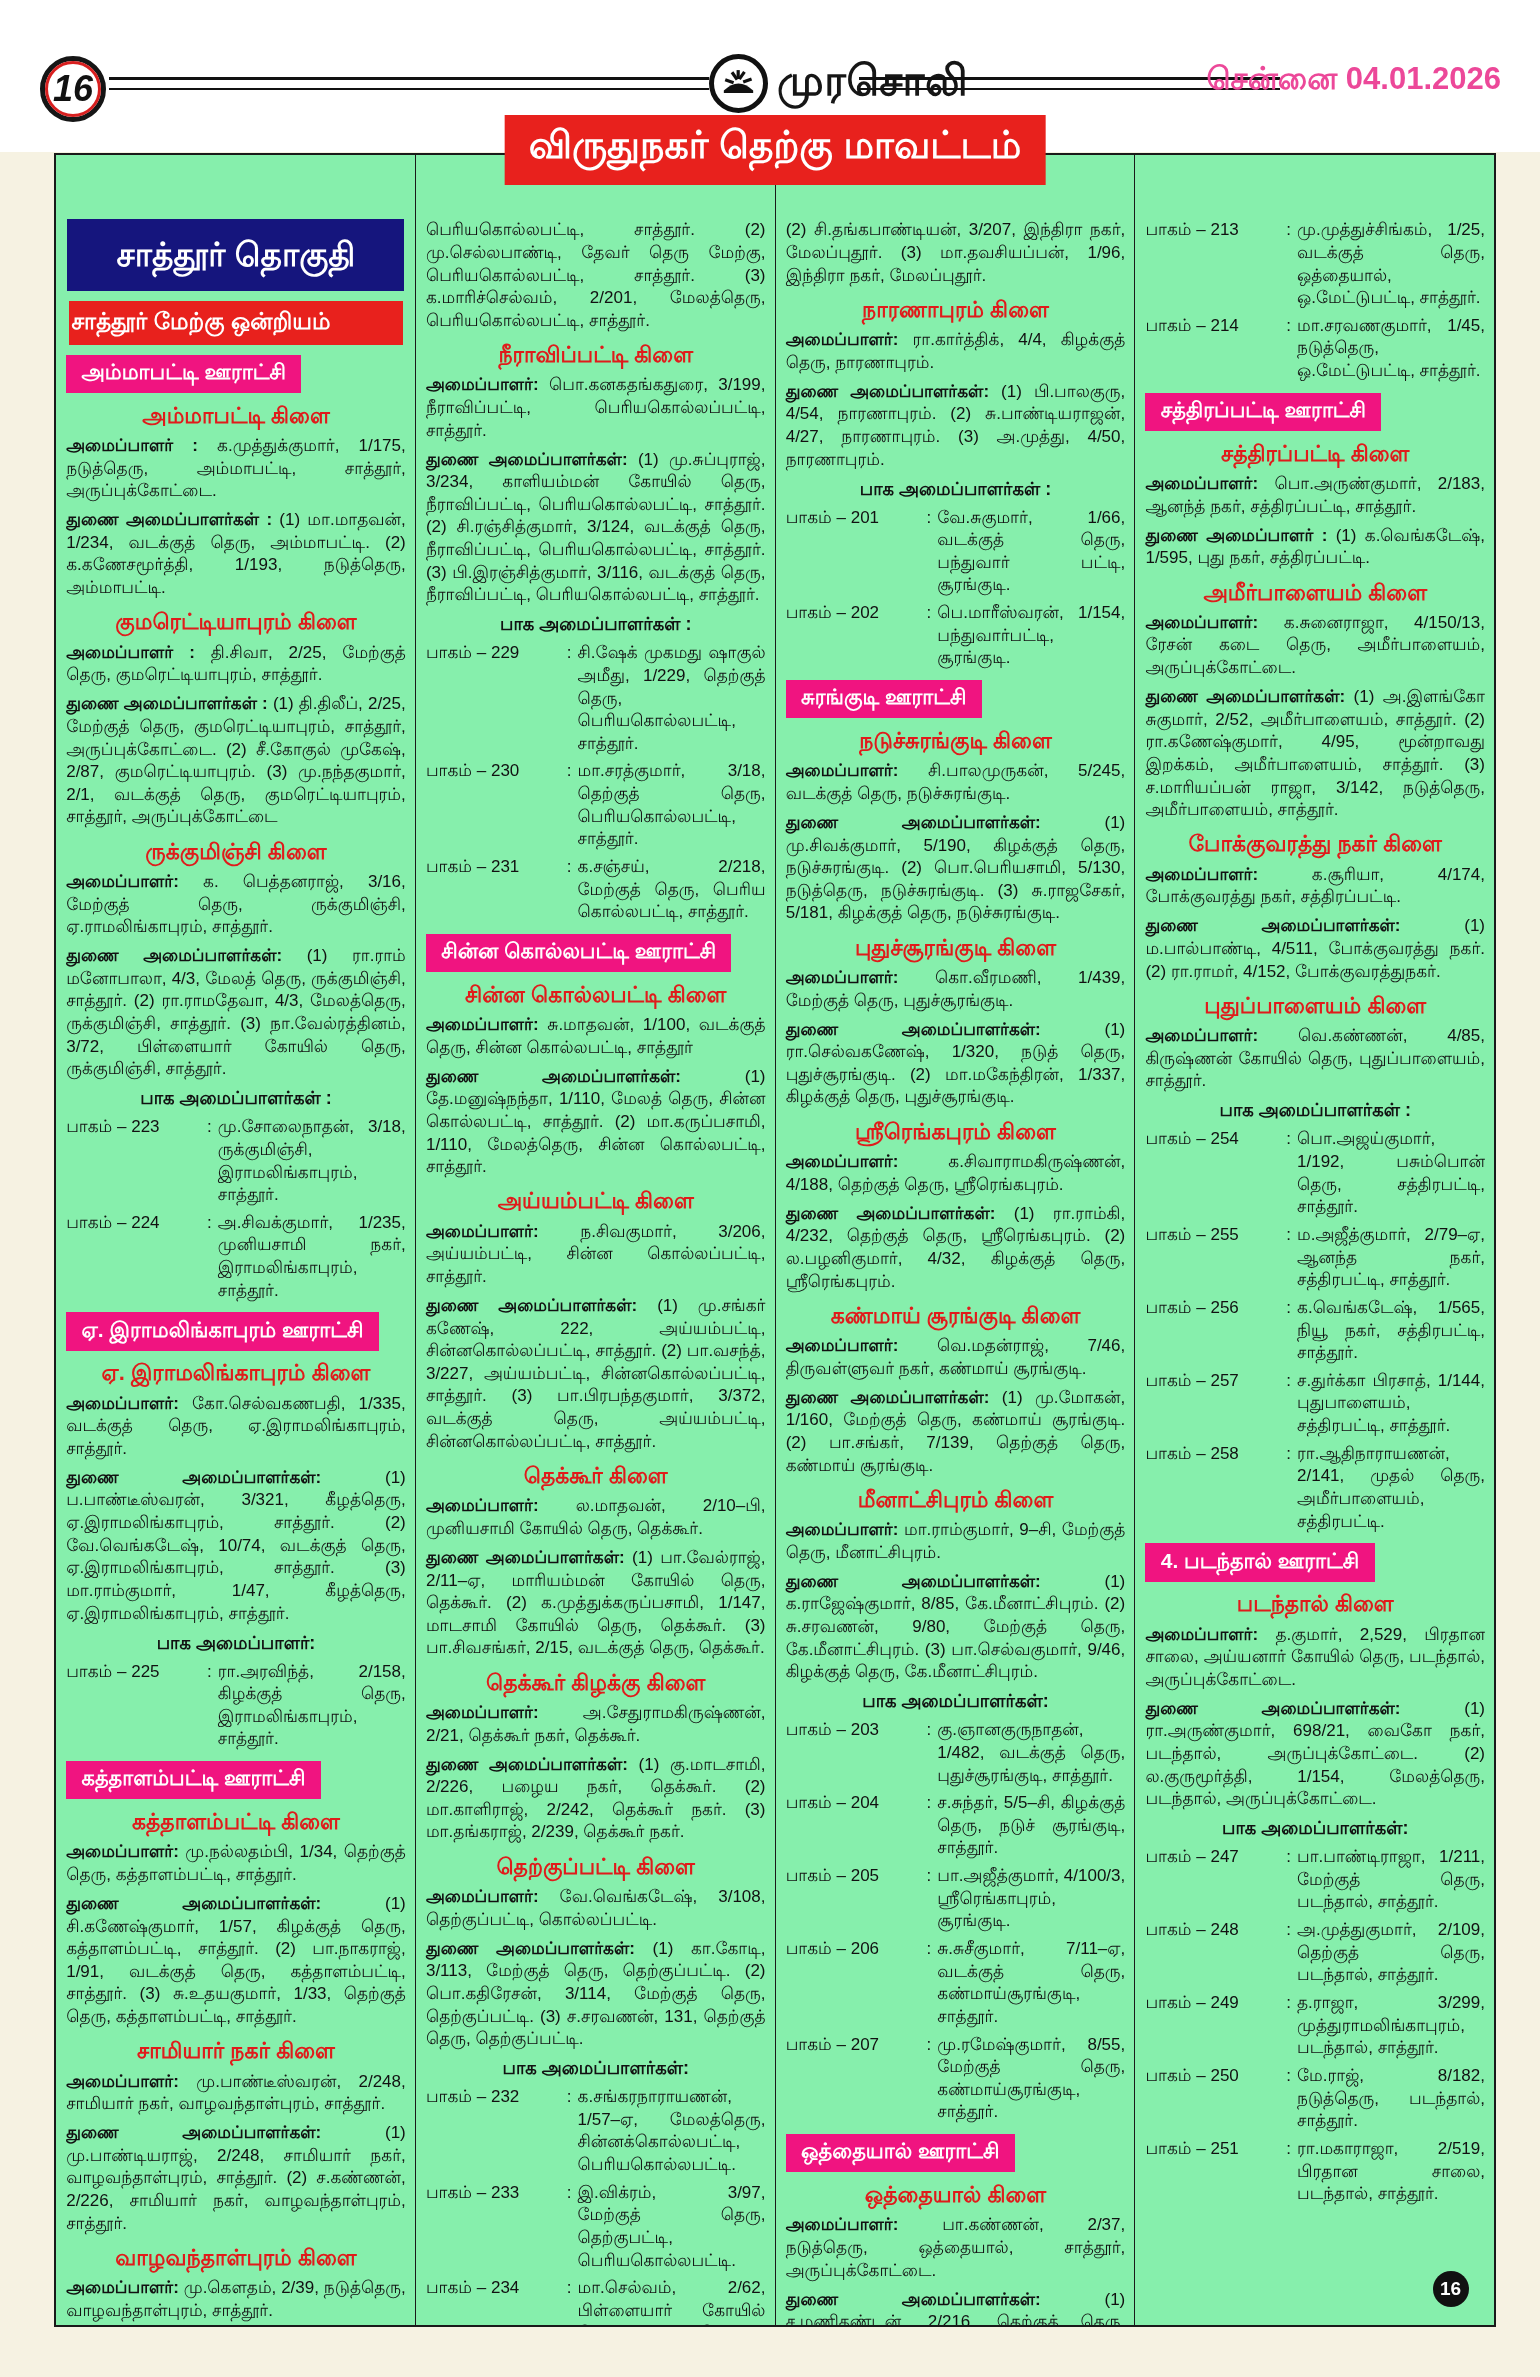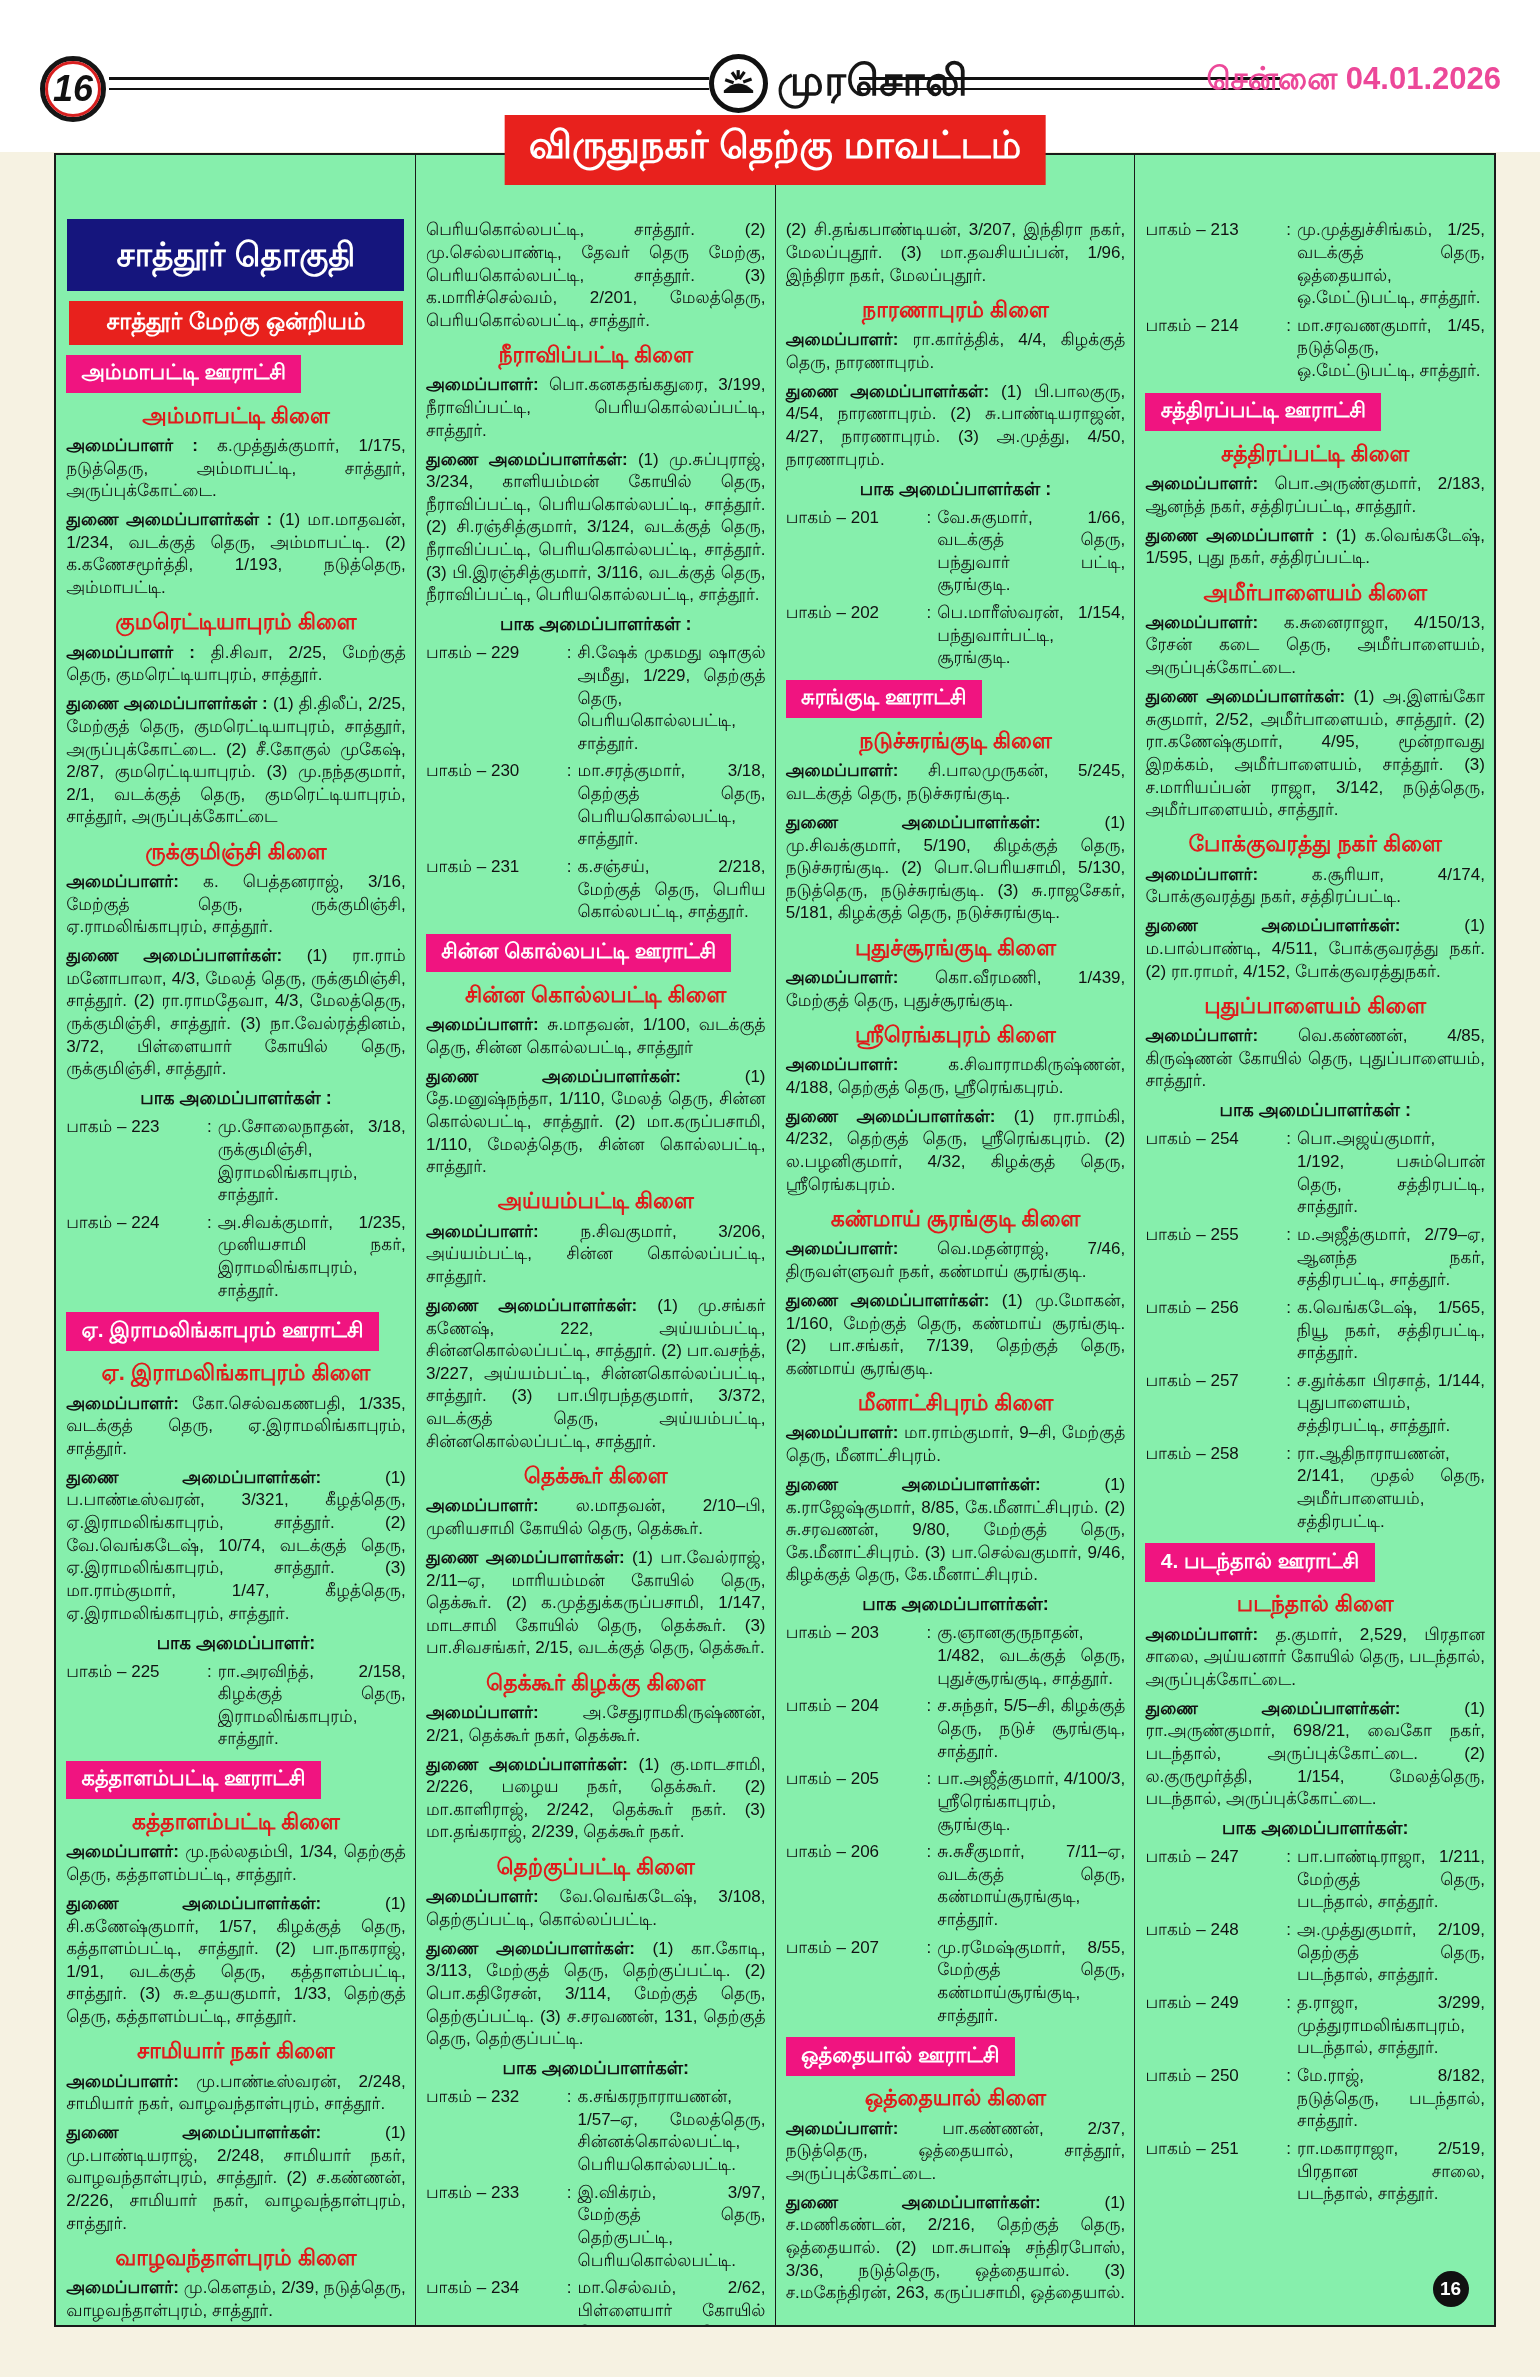--- a/index.html
+++ b/index.html
@@ -50,21 +50,21 @@
     flex:1 1 0;padding:64px 9px 10.2px 10.2px;box-sizing:border-box;overflow:hidden;
     font-size:17px;line-height:1.33;
   }
   .col + .col{border-left:1.9px solid #1a1a1a;}
   
   .tokuthi{
     background:#15157d;color:#fff;font-size:33px;font-weight:bold;text-align:center;
     padding:14px 3.8px;margin:0 1.3px 10.2px 1.3px;
   }
   .union{
-    background:#e8211d;color:#fff;font-size:23px;font-weight:bold;text-align:center;
+    background:#e8211d;color:#fff;font-size:23px;font-weight:bold;
     padding:5.1px 2.6px 7.7px 2.6px;margin:0 2.6px 9px 2.6px;
   }
   .uratchi-wrap{text-align:left;margin:10.2px 0 5.1px 0;}
   .uratchi{
     display:inline-block;background:#f01480;color:#fff;font-size:21px;font-weight:bold;
     padding:3.2px 15.3px 7px 15.3px;
   }
   .kilai{
     color:#e01b1b;font-size:22px;font-weight:bold;text-align:center;margin:7.7px 0 5.1px 0;
   }
@@ -226,20 +226,21 @@
             <div class="part-label">பாகம் – 202</div>
             <div class="part-colon">:</div>
             <div class="part-text">பெ.மாரீஸ்வரன், 1/154, பந்துவார்பட்டி, சூரங்குடி.</div>
           </div>
           <div class="uratchi-wrap"><div class="uratchi">சுரங்குடி ஊராட்சி</div></div>
           <div class="kilai">நடுச்சுரங்குடி கிளை</div>
           <div class="para"><b>அமைப்பாளர்: </b>சி.பாலமுருகன், 5/245, வடக்குத் தெரு, நடுச்சுரங்குடி.</div>
           <div class="para"><b>துணை அமைப்பாளர்கள்: </b>(1) மு.சிவக்குமார், 5/190, கிழக்குத் தெரு, நடுச்சுரங்குடி. (2) பொ.பெரியசாமி, 5/130, நடுத்தெரு, நடுச்சுரங்குடி. (3) சு.ராஜசேகர், 5/181, கிழக்குத் தெரு, நடுச்சுரங்குடி.</div>
           <div class="kilai">புதுச்சூரங்குடி கிளை</div>
           <div class="para"><b>அமைப்பாளர்: </b>கொ.வீரமணி, 1/439, மேற்குத் தெரு, புதுச்சூரங்குடி.</div>
+          <div class="para"><b>துணை அமைப்பாளர்கள்: </b>(1) ரா.செல்வகணேஷ், 1/320, நடுத் தெரு, புதுச்சூரங்குடி. (2) மா.மகேந்திரன், 1/337, கிழக்குத் தெரு, புதுச்சூரங்குடி.</div>
           <div class="kilai">ஸ்ரீரெங்கபுரம் கிளை</div>
           <div class="para"><b>அமைப்பாளர்: </b>க.சிவாராமகிருஷ்ணன், 4/188, தெற்குத் தெரு, ஸ்ரீரெங்கபுரம்.</div>
           <div class="para"><b>துணை அமைப்பாளர்கள்: </b>(1) ரா.ராம்கி, 4/232, தெற்குத் தெரு, ஸ்ரீரெங்கபுரம். (2) ல.பழனிகுமார், 4/32, கிழக்குத் தெரு, ஸ்ரீரெங்கபுரம்.</div>
           <div class="kilai">கண்மாய் சூரங்குடி கிளை</div>
           <div class="para"><b>அமைப்பாளர்: </b>வெ.மதன்ராஜ், 7/46, திருவள்ளுவர் நகர், கண்மாய் சூரங்குடி.</div>
           <div class="para"><b>துணை அமைப்பாளர்கள்: </b>(1) மு.மோகன், 1/160, மேற்குத் தெரு, கண்மாய் சூரங்குடி. (2) பா.சங்கர், 7/139, தெற்குத் தெரு, கண்மாய் சூரங்குடி.</div>
           <div class="kilai">மீனாட்சிபுரம் கிளை</div>
           <div class="para"><b>அமைப்பாளர்: </b>மா.ராம்குமார், 9–சி, மேற்குத் தெரு, மீனாட்சிபுரம்.</div>
           <div class="para"><b>துணை அமைப்பாளர்கள்: </b>(1) க.ராஜேஷ்குமார், 8/85, கே.மீனாட்சிபுரம். (2) சு.சரவணன், 9/80, மேற்குத் தெரு, கே.மீனாட்சிபுரம். (3) பா.செல்வகுமார், 9/46, கிழக்குத் தெரு, கே.மீனாட்சிபுரம்.</div>
           <div class="centerbold">பாக அமைப்பாளர்கள்:</div>

